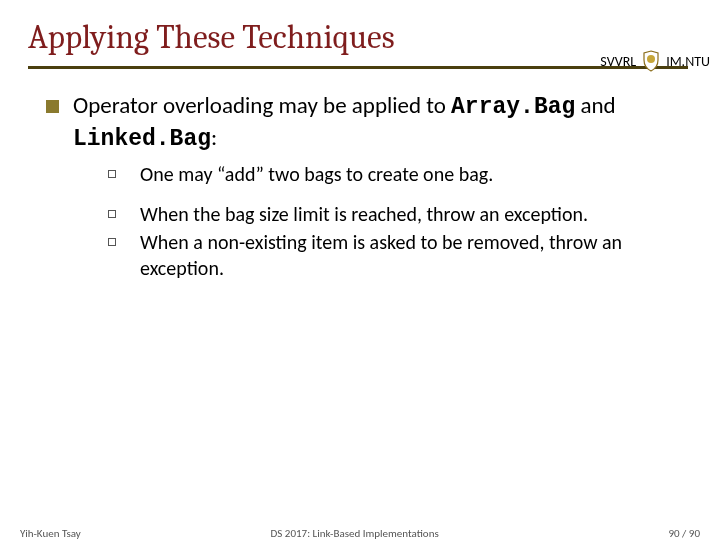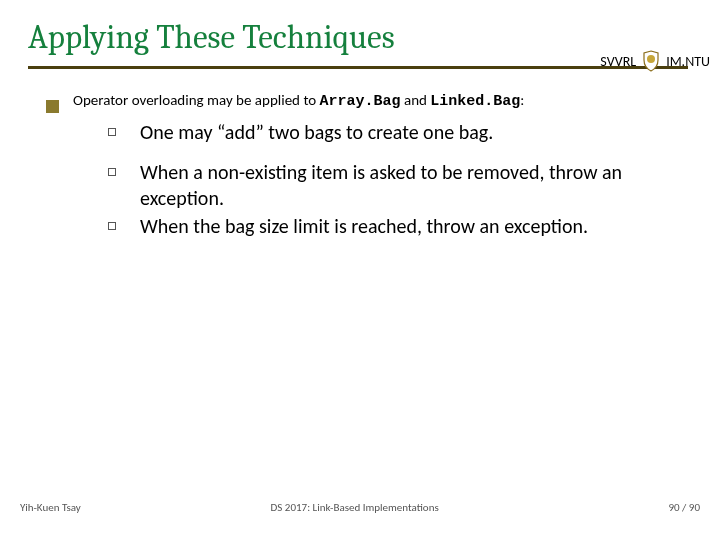--- a/index.html
+++ b/index.html
@@ -26,21 +26,21 @@
     width: 18px;
     height: 22px;
   }
   .title-wrap {
     padding: 18px 28px 0 28px;
   }
   .slide-title {
     font-family: Cambria, Georgia, serif;
     font-size: 33px;
     font-weight: 400;
-    color: #15803d;
+    color: #7f1d1d;
     padding-bottom: 4px;
   }
   .title-underline {
     height: 3px;
     background: #4a3f0f;
     margin-top: 6px;
     width: 660px;
   }
   .content {
     padding: 22px 40px 0 46px;
@@ -56,21 +56,21 @@
     margin-bottom: 6px;
   }
   .bullet-sq-lg {
     width: 13px;
     height: 13px;
     background: #8a7a2e;
     flex-shrink: 0;
     margin-top: 9px;
   }
   .lvl1-text {
-    font-size: 15px;
+    font-size: 23px;
     line-height: 1.3;
   }
   .mono {
     font-family: "Courier New", monospace;
     font-weight: bold;
   }
   .lvl2 {
     list-style: none;
     padding-left: 62px;
     margin: 6px 0 14px 0;
@@ -87,21 +87,21 @@
     border: 1.5px solid #555;
     flex-shrink: 0;
     margin-top: 9px;
   }
   .lvl2-text {
     font-size: 20px;
     line-height: 1.3;
   }
   .footer {
     position: absolute;
-    bottom: 26px;
+    bottom: 0;
     left: 0;
     right: 0;
     padding: 0 20px;
     display: flex;
     justify-content: space-between;
     align-items: center;
     font-size: 11px;
     color: #555;
   }
   .footer-center { flex: 1; text-align: center; }
@@ -141,25 +141,25 @@
         <span class="bullet-sq-sm"></span>
         <span class="lvl2-text">One may “add” two bags to create one bag.</span>
       </li>
     </ul>
   </div>
 
   <div class="lvl1">
     <ul class="lvl2">
       <li class="lvl2-item">
         <span class="bullet-sq-sm"></span>
-        <span class="lvl2-text">When a non-existing item is asked to be removed, throw an exception.</span>
+        <span class="lvl2-text">When the bag size limit is reached, throw an exception.</span>
       </li>
       <li class="lvl2-item">
         <span class="bullet-sq-sm"></span>
-        <span class="lvl2-text">When the bag size limit is reached, throw an exception.</span>
+        <span class="lvl2-text">When a non-existing item is asked to be removed, throw an exception.</span>
       </li>
     </ul>
   </div>
 
 </div>
 
 <div class="footer">
   <span class="footer-left">Yih-Kuen Tsay</span>
   <span class="footer-center">DS 2017: Link-Based Implementations</span>
   <span class="footer-right">90 / 90</span>

